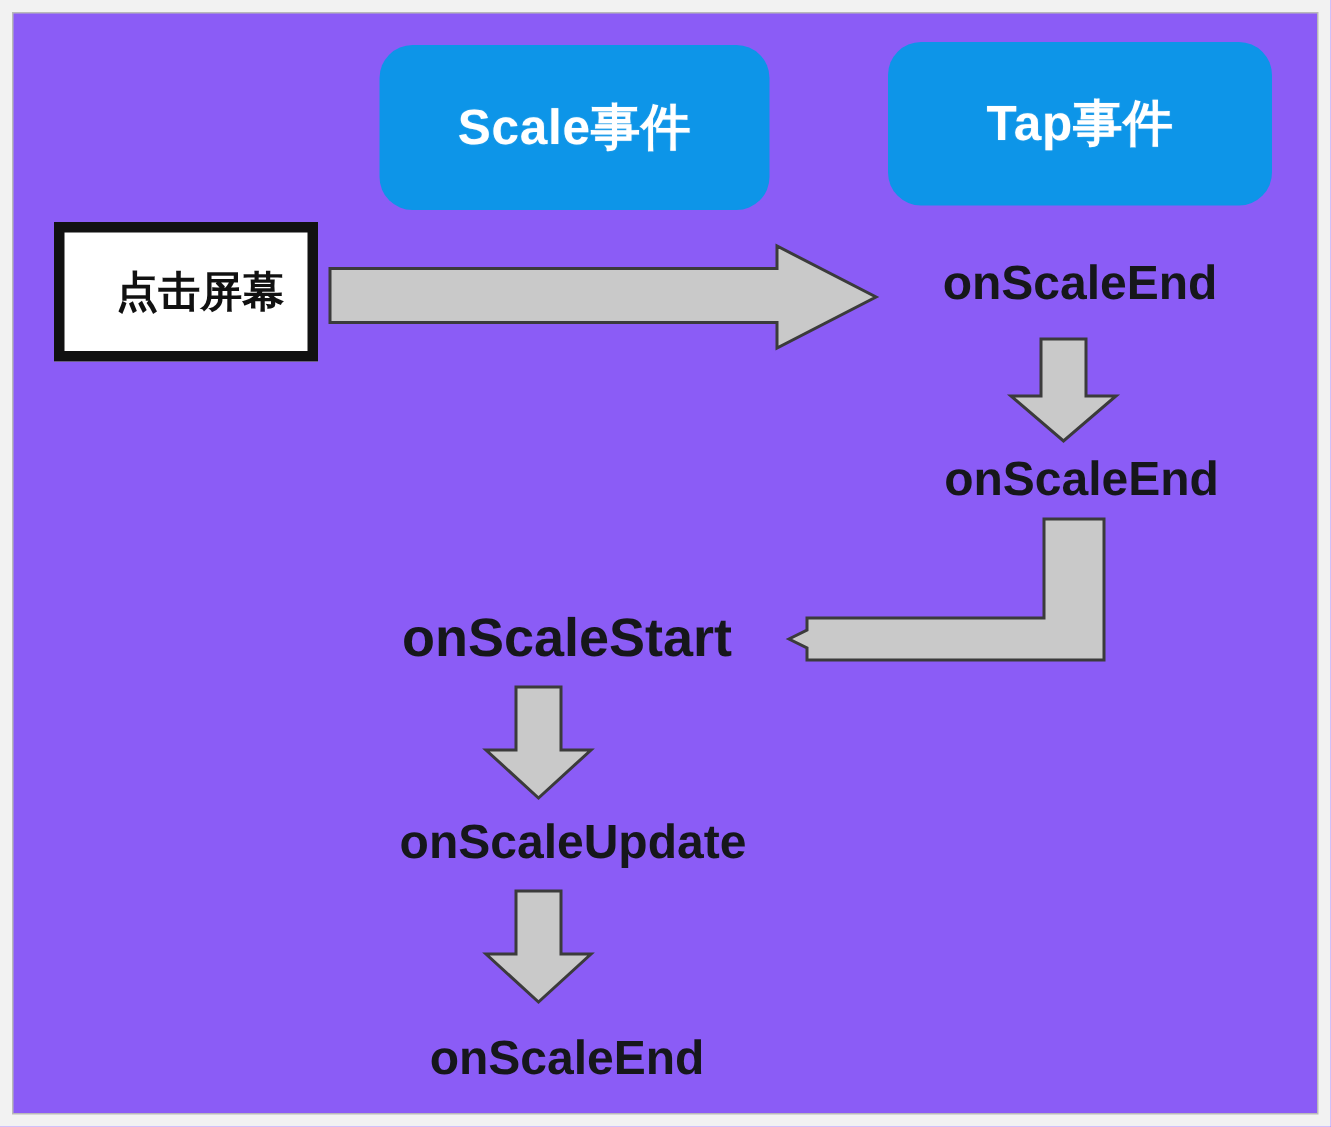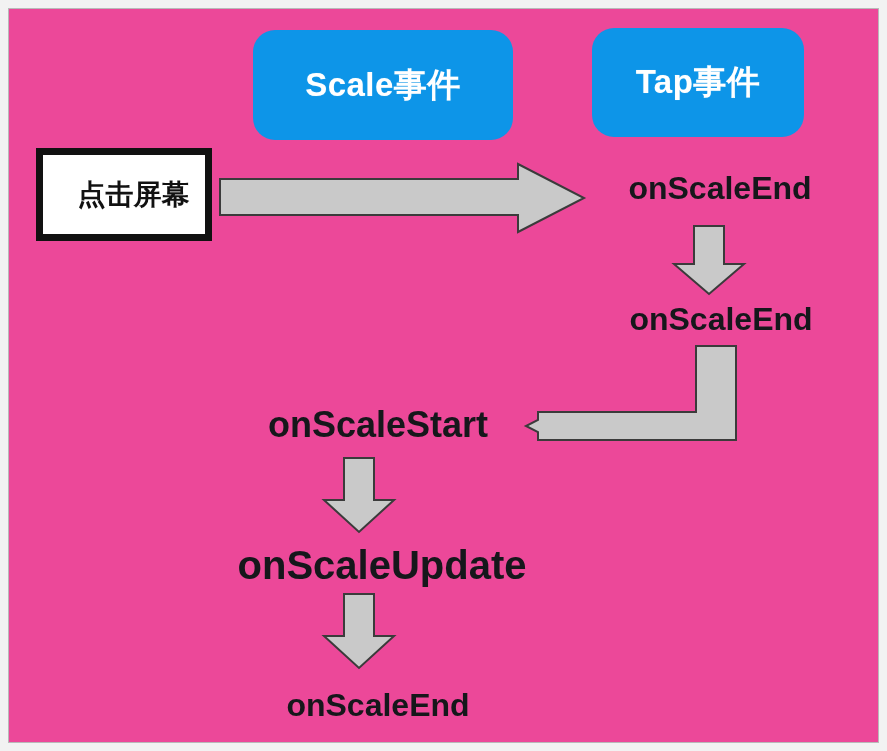--- a/index.html
+++ b/index.html
@@ -7,21 +7,21 @@
     padding: 0;
     background: #ffffff;
   }
   body {
     font-family: "Liberation Sans", sans-serif;
   }
   #canvas {
     position: relative;
     width: 887px;
     height: 751px;
-    background: #ec4899;
+    background: #8b5cf6;
     overflow: hidden;
     box-sizing: border-box;
   }
   
   #frame {
     position: absolute;
     left: 0; top: 0;
     width: 887px;
     height: 751px;
     box-sizing: border-box;
@@ -85,21 +85,21 @@
 </style>
 </head>
 <body>
 
 <div id="canvas">
 
   <div class="blue-box" style="left:253px; top:30px; width:260px; height:110px; font-size:33px;">
     <span>Scale事件</span>
   </div>
 
-  <div class="blue-box" style="left:592px; top:28px; width:212px; height:109px; font-size:33px;">
+  <div class="blue-box" style="left:592px; top:28px; width:256px; height:109px; font-size:33px;">
     <span>Tap事件</span>
   </div>
 
   <div class="hard-box" style="left:36px; top:148px; width:176px; height:93px; font-size:28px;">
     <span>点击屏幕</span>
   </div>
 
   <svg class="arrow-svg" style="left:218px; top:152px;" width="370" height="92" viewBox="0 0 370 92">
     <polygon class="arrow-shape" points="2,27 300,27 300,12 366,46 300,80 300,63 2,63"></polygon>
   </svg>
@@ -115,21 +115,21 @@
   <svg class="arrow-svg" style="left:520px; top:344px;" width="222" height="104" viewBox="0 0 222 104">
     <polygon class="arrow-shape" points="176,2 216,2 216,96 18,96 18,88 6,82 18,76 18,68 176,68"></polygon>
   </svg>
 
   <div class="node-label" style="left:258px; top:404px; width:240px; font-size:36px;">onScaleStart</div>
 
   <svg class="arrow-svg" style="left:318px; top:456px;" width="82" height="78" viewBox="0 0 82 78">
     <polygon class="arrow-shape" points="26,2 56,2 56,44 76,44 41,76 6,44 26,44"></polygon>
   </svg>
 
-  <div class="node-label" style="left:232px; top:543px; width:300px; font-size:40px;">onScaleUpdate</div>
+  <div class="node-label" style="left:232px; top:543px; width:300px; font-size:32px;">onScaleUpdate</div>
 
   <svg class="arrow-svg" style="left:318px; top:592px;" width="82" height="78" viewBox="0 0 82 78">
     <polygon class="arrow-shape" points="26,2 56,2 56,44 76,44 41,76 6,44 26,44"></polygon>
   </svg>
 
   <div class="node-label" style="left:258px; top:687px; width:240px; font-size:32px;">onScaleEnd</div>
 
   <div id="frame-inner"></div>
   <div id="frame"></div>
 

